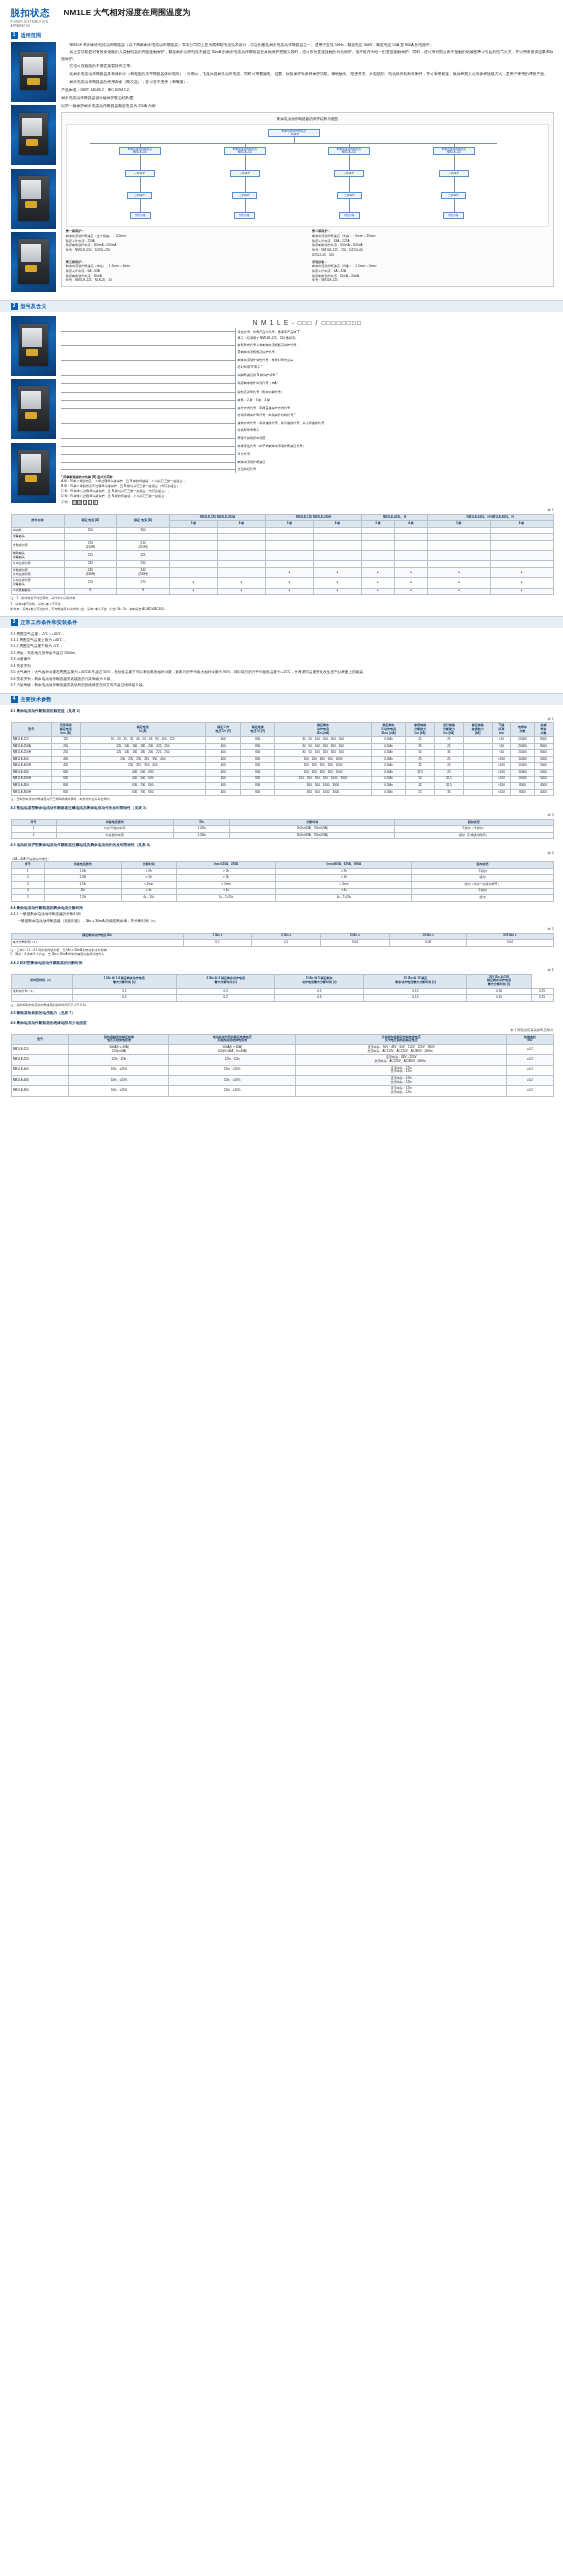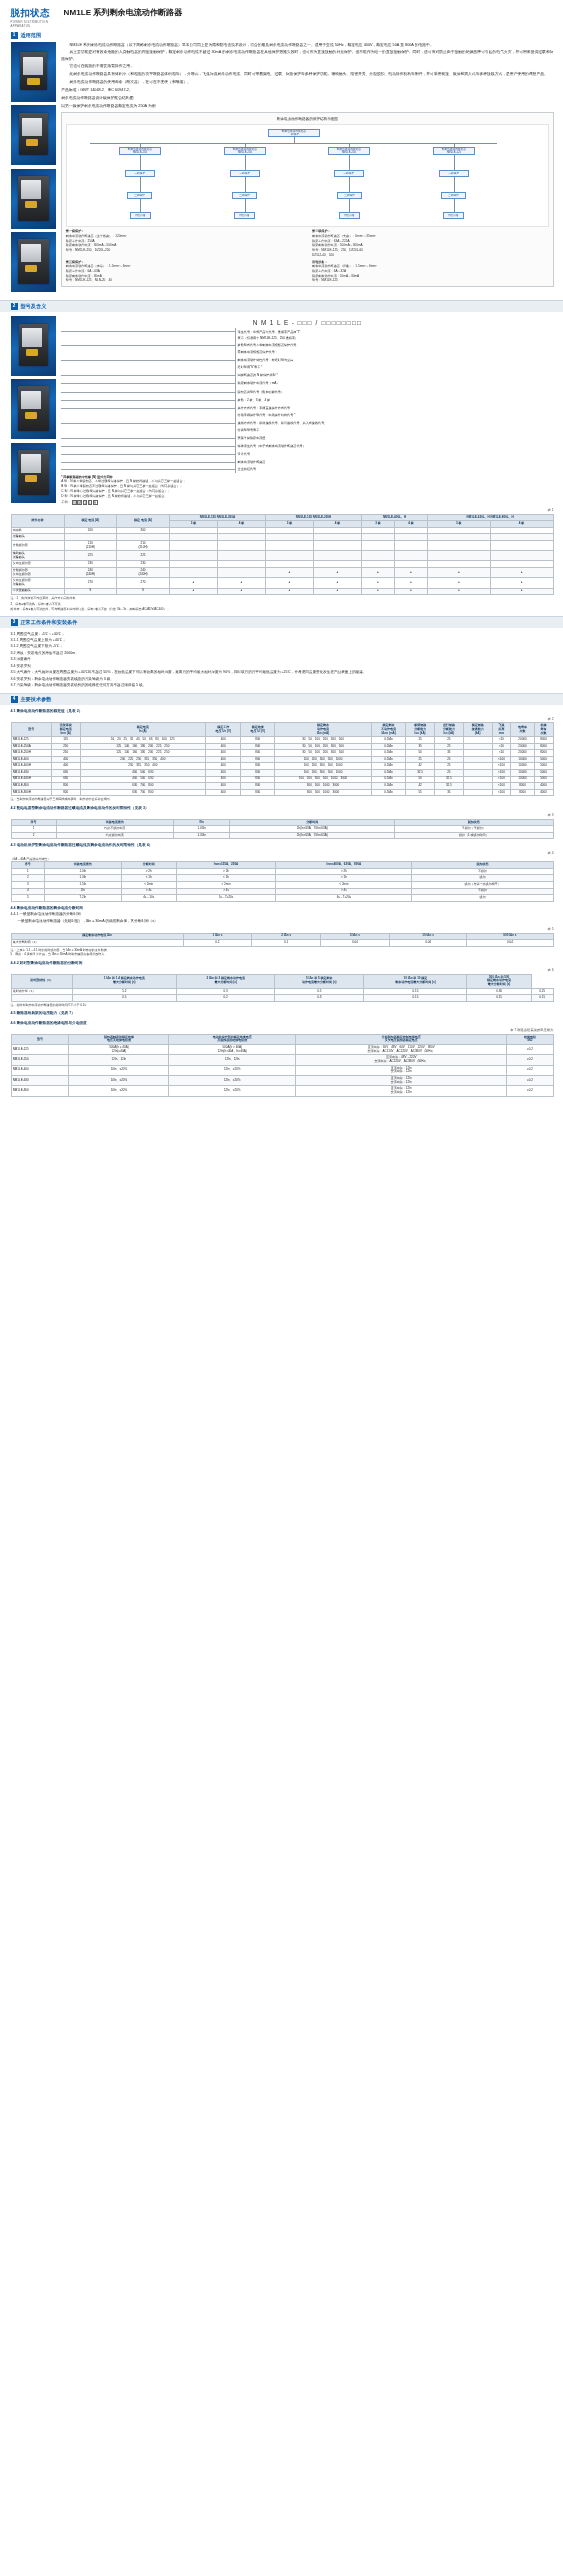--- a/index.html
+++ b/index.html
@@ -124,21 +124,21 @@
 </head>
 <body>
 
 <div class="page">
 
   <div class="header">
     <div class="logo-box">
       <div class="logo-cn">脱扣状态</div>
       <div class="logo-en">POWER DISTRIBUTION APPARATUS</div>
     </div>
-    <div class="doc-title">NM1LE 系列剩余电流动作断路器</div>
+    <div class="doc-title">NM1LE 大气相对湿度在周围温度为</div>
   </div>
 
   <div class="tbl-wrap">
     <div class="sec-head">
       <div class="sec-num">1</div>
       <div class="sec-title">适用范围</div>
     </div>
   </div>
 
   <div class="top-wrap">

